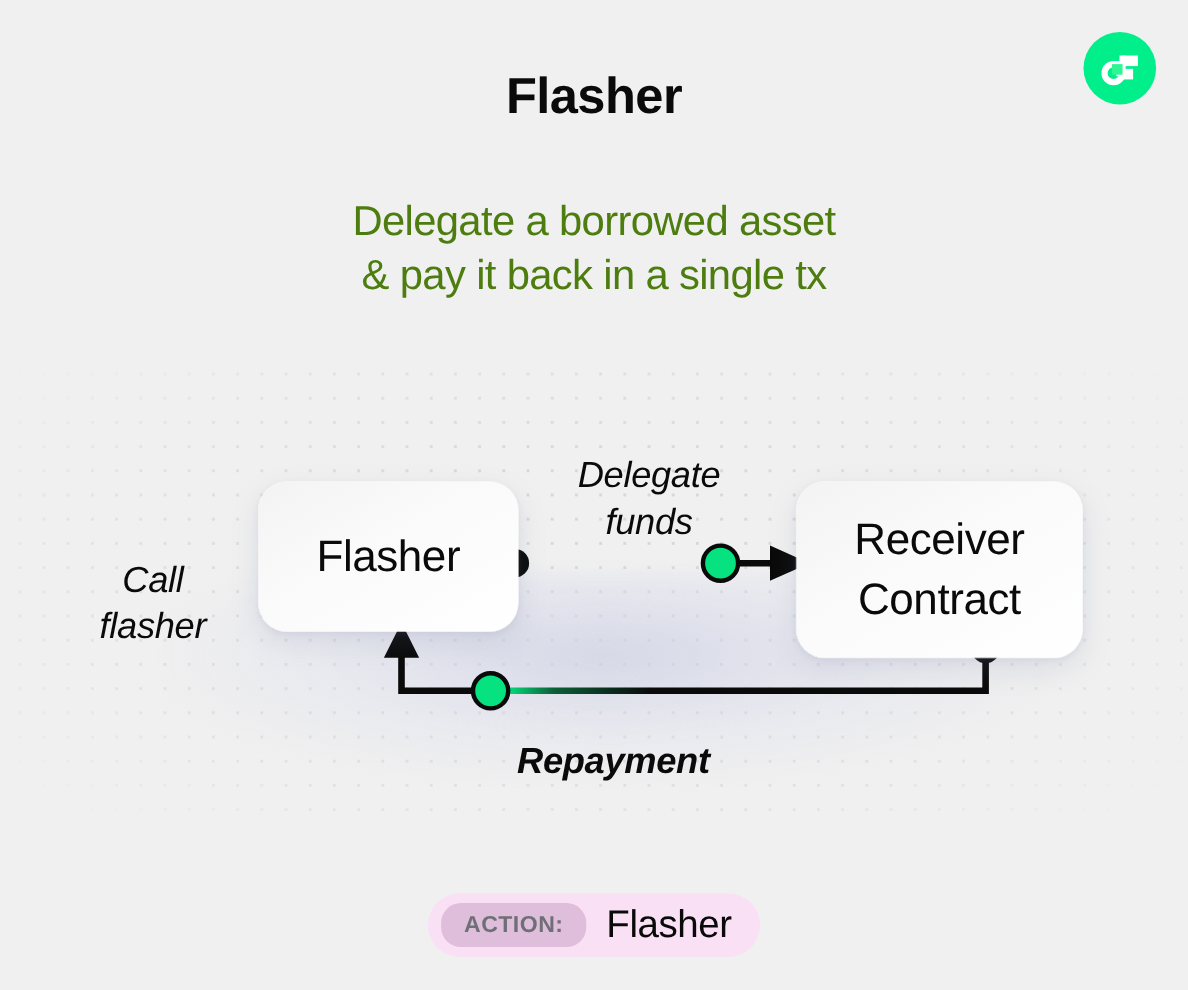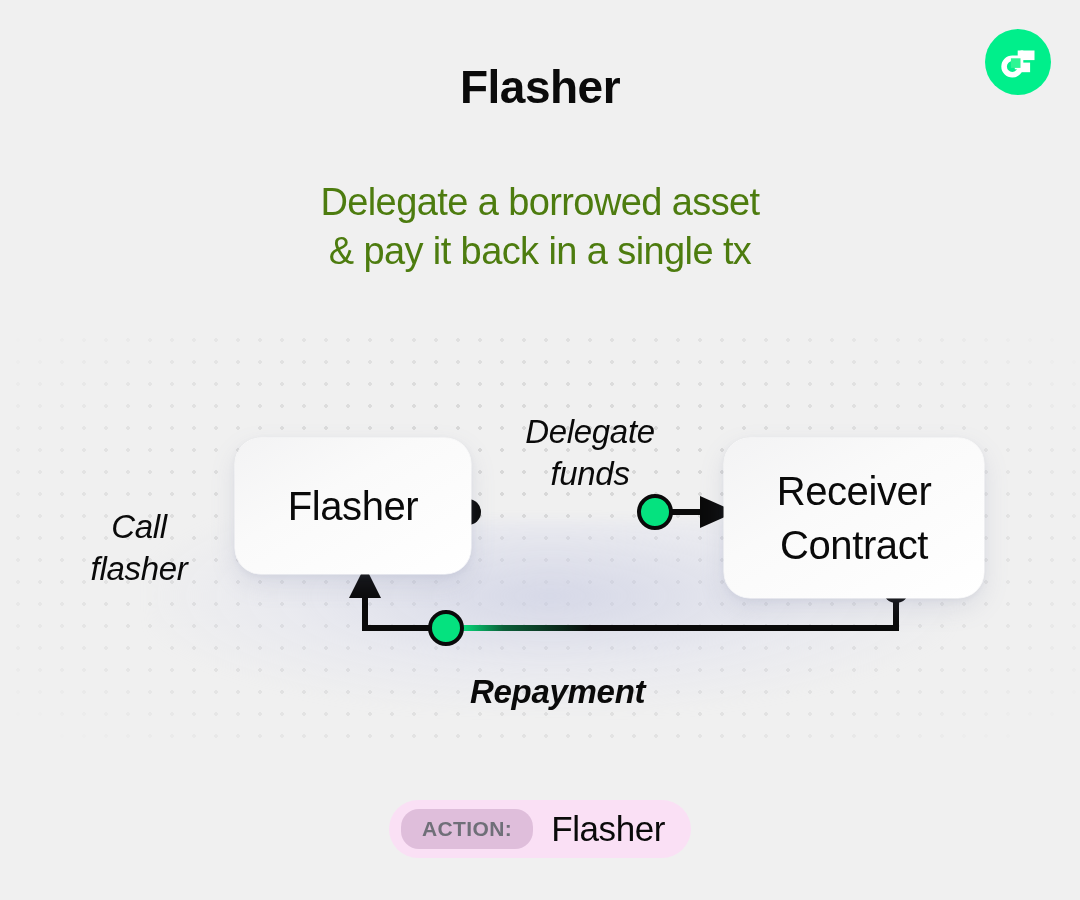--- a/index.html
+++ b/index.html
@@ -225,17 +225,17 @@
   <div class="node node-receiver">
     <span>
       <span class="ln">Receiver</span>
       <span class="ln">Contract</span>
     </span>
   </div>
 
 </div>
 
 <div style="position:absolute; left:0; top:800px; width:1080px; display:flex; justify-content:center;">
-  <div style="display:flex; align-items:center; gap:18px; background:#fae0f5; border-radius:30px; padding:9px 26px 9px 12px;">
+  <div style="display:flex; align-items:center; gap:18px; background:#fae0f5; border-radius:30px; padding:9px 26px 9px 12px;margin-top:12px;">
     <span style="background:#dfbedb; color:#6f6f78; font-size:21px; font-weight:bold; letter-spacing:0.4px; border-radius:18px; padding:8px 21px;">ACTION:</span>
     <span style="font-size:35px; color:#0a0a0a; letter-spacing:-0.4px;">Flasher</span>
   </div>
 </div>
 
 </body></html>

